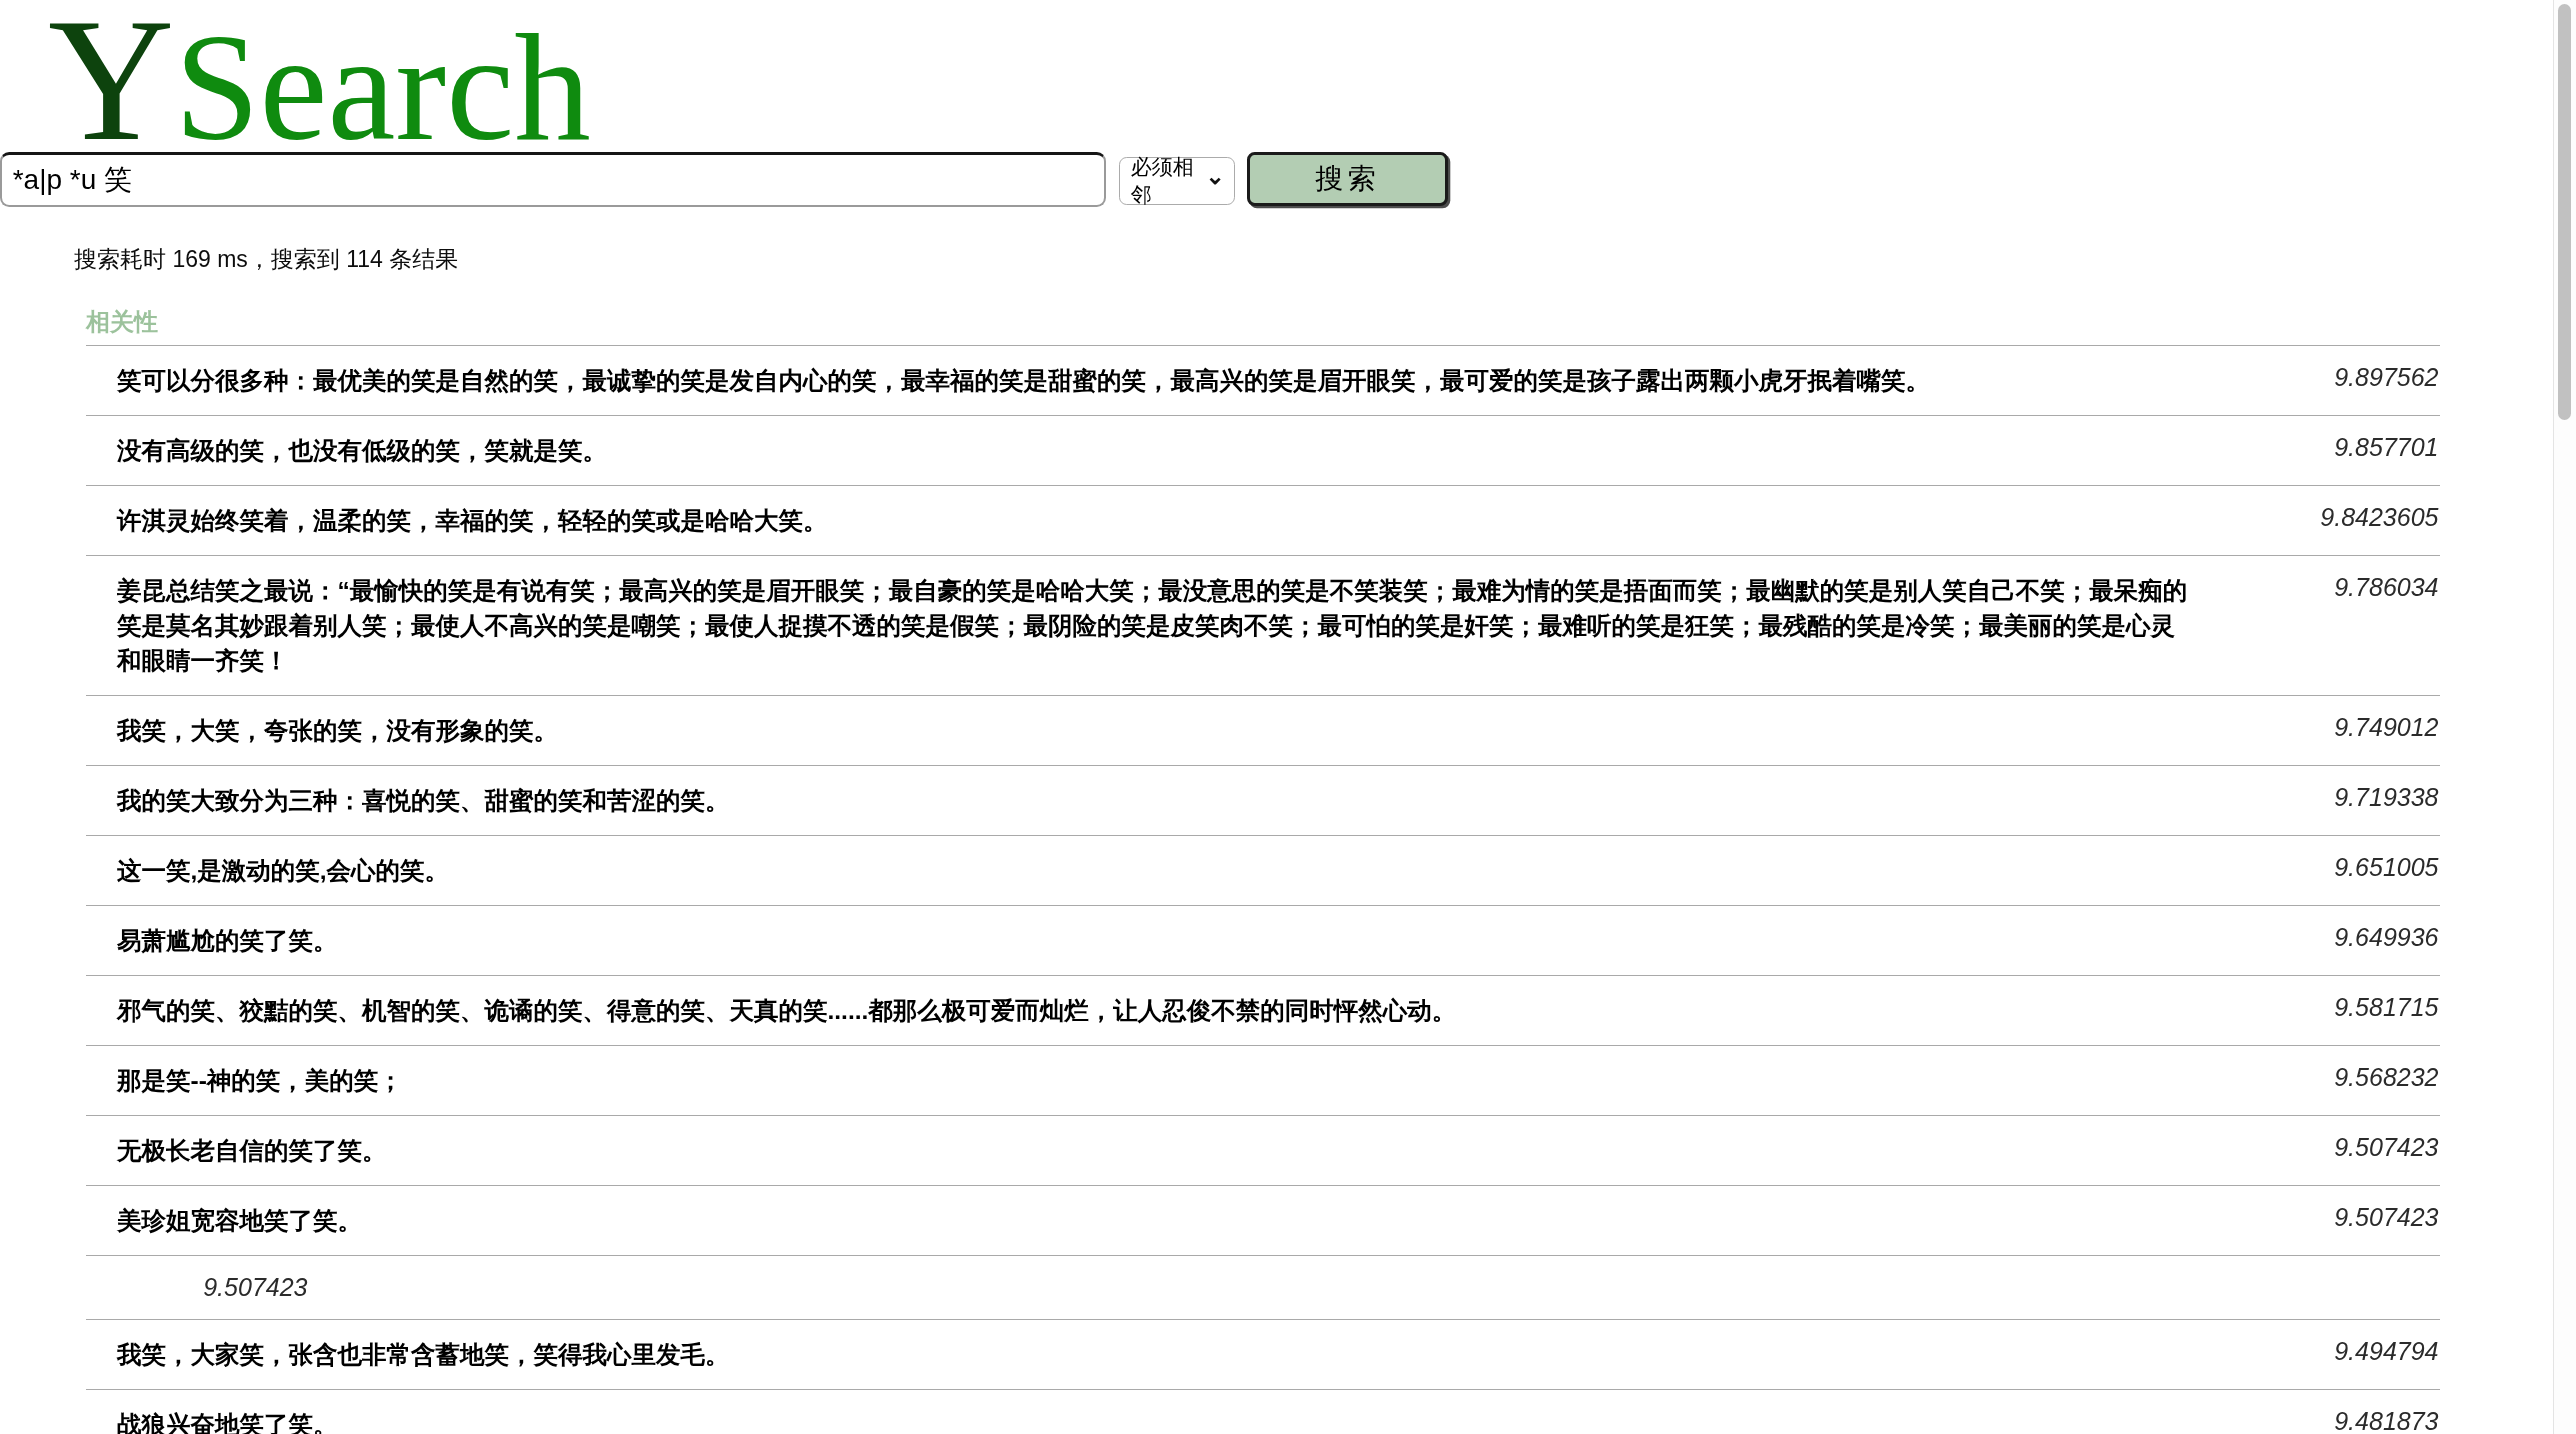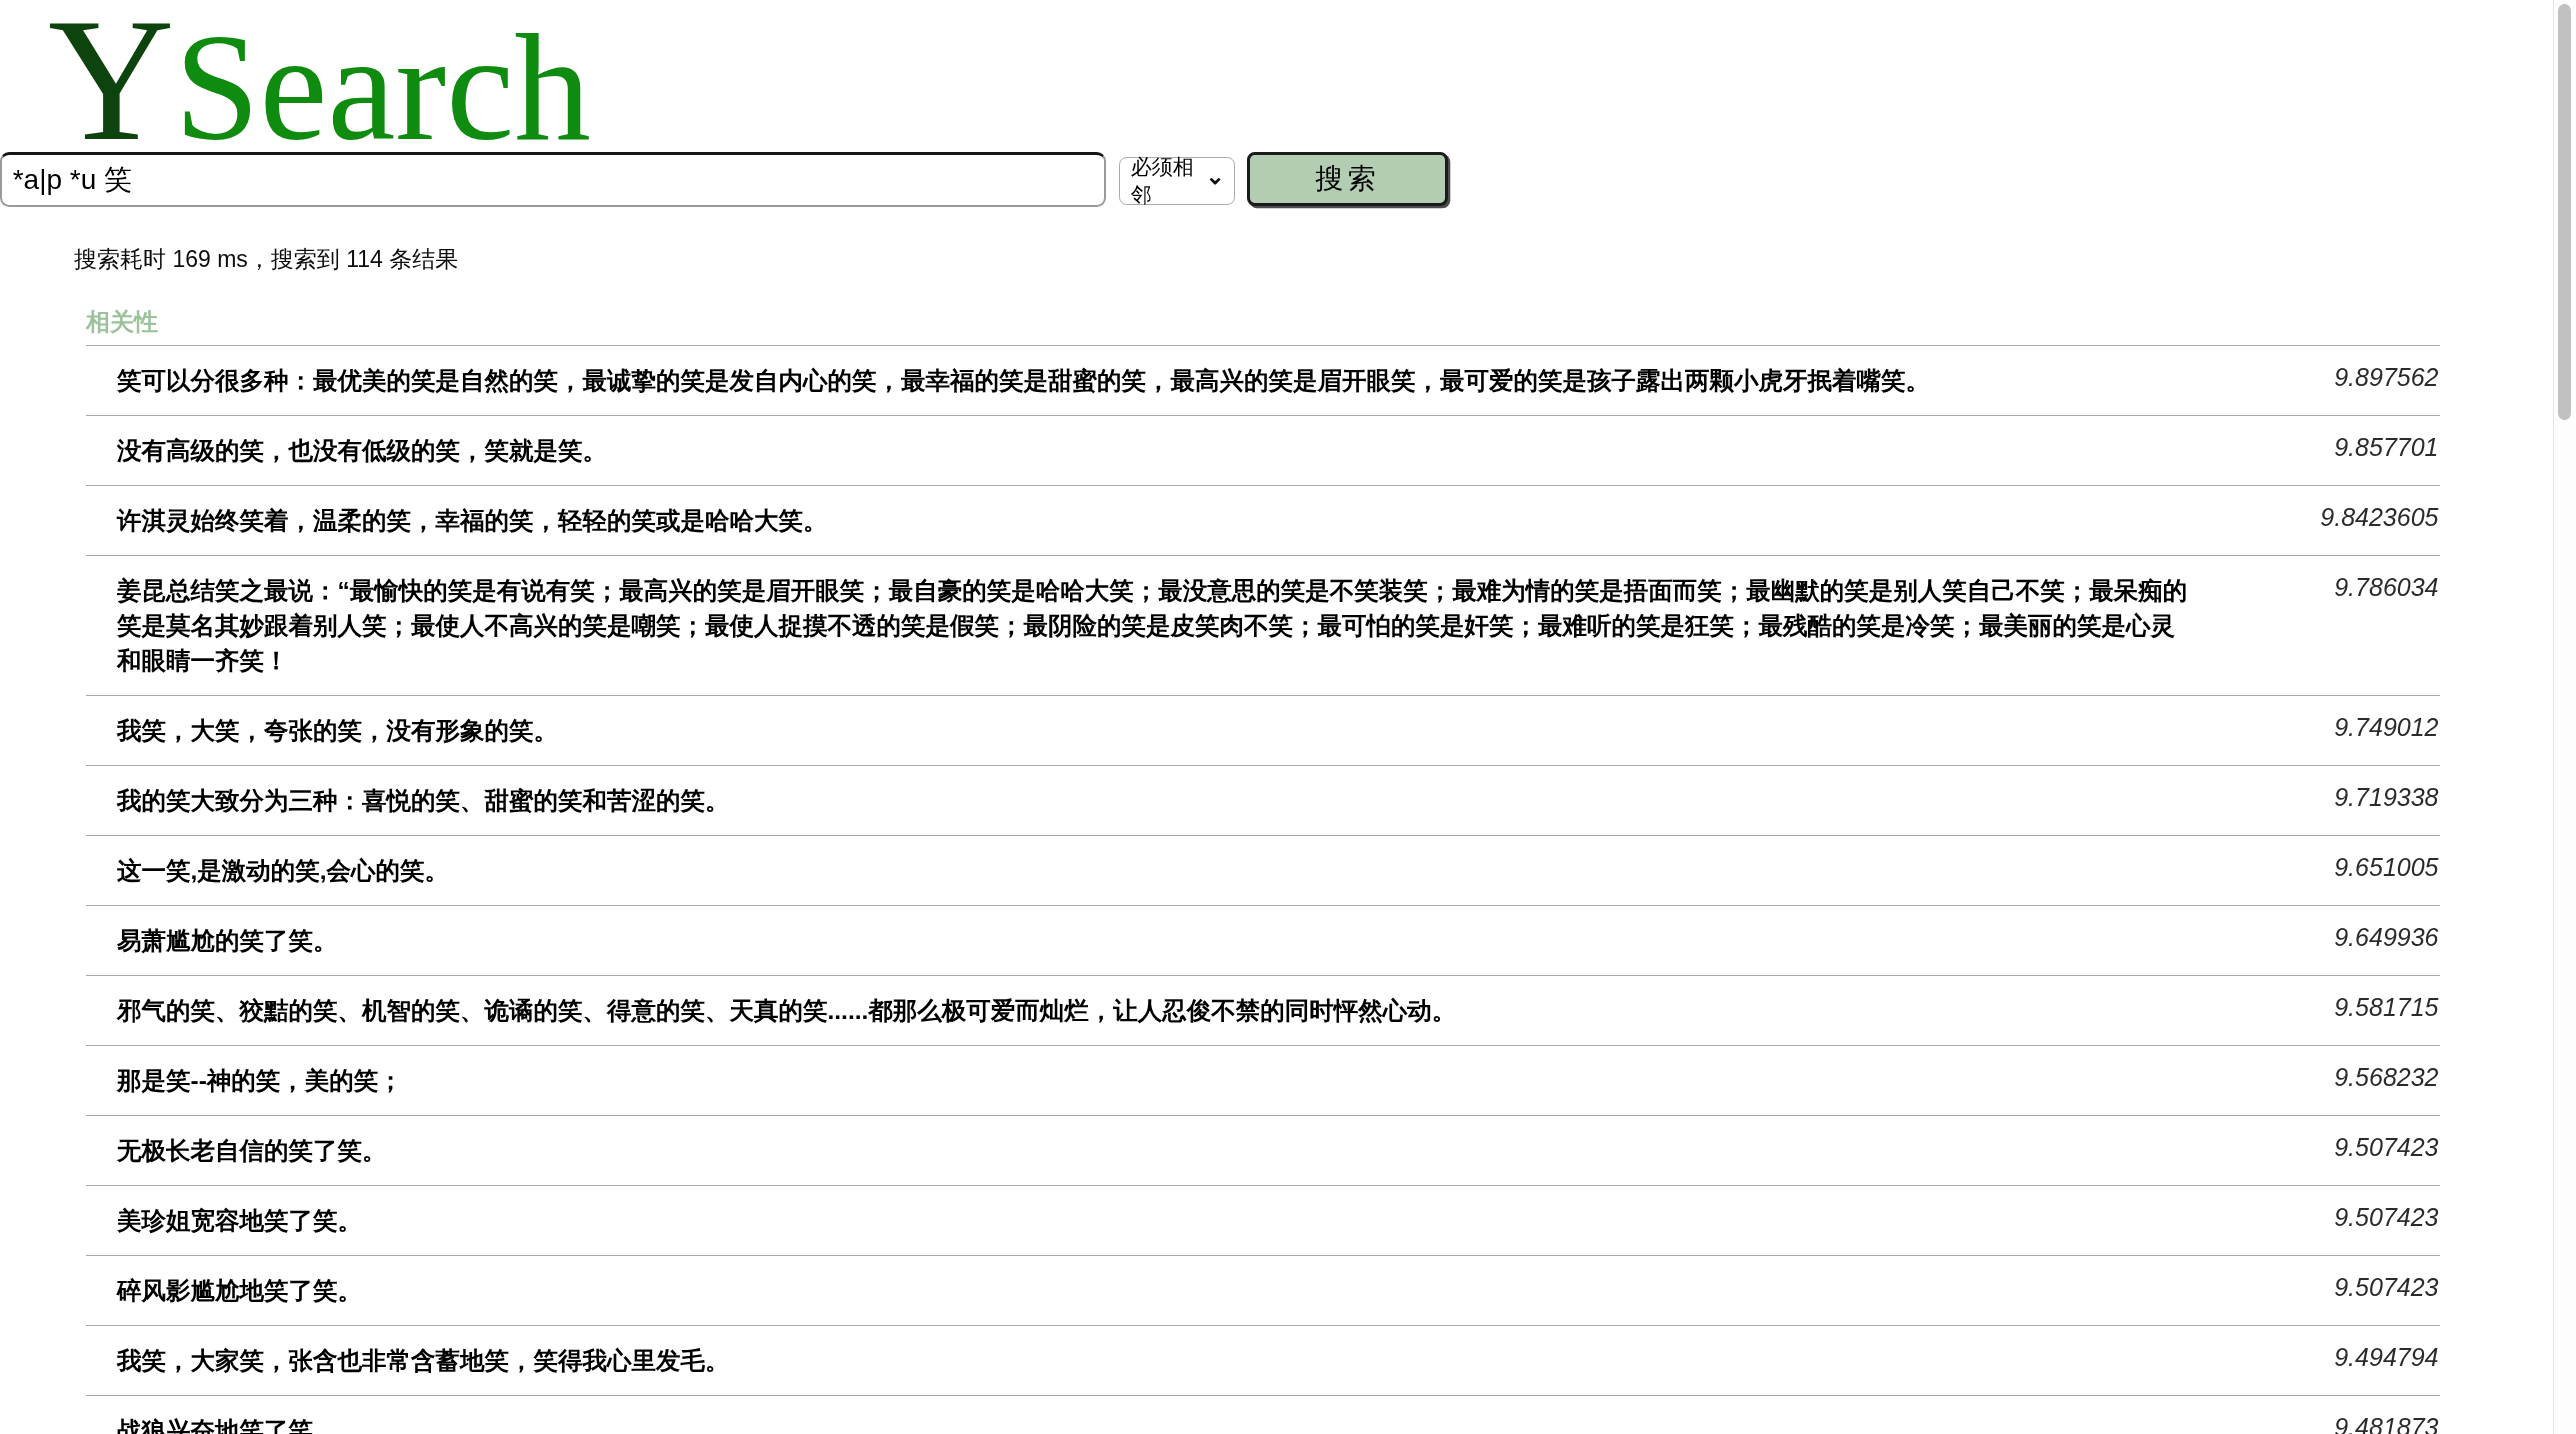--- a/index.html
+++ b/index.html
@@ -209,21 +209,20 @@
     <div class="result-text">无极长老自信的笑了笑。</div>
     <div class="result-score">9.507423</div>
   </div>
 
   <div class="result-row">
     <div class="result-text">美珍姐宽容地笑了笑。</div>
     <div class="result-score">9.507423</div>
   </div>
 
   <div class="result-row">
-    <div class="result-text">碎风影尴尬地笑了笑。</div>
     <div class="result-score">9.507423</div>
   </div>
 
   <div class="result-row">
     <div class="result-text">我笑，大家笑，张含也非常含蓄地笑，笑得我心里发毛。</div>
     <div class="result-score">9.494794</div>
   </div>
 
   <div class="result-row">
     <div class="result-text">战狼兴奋地笑了笑。</div>

